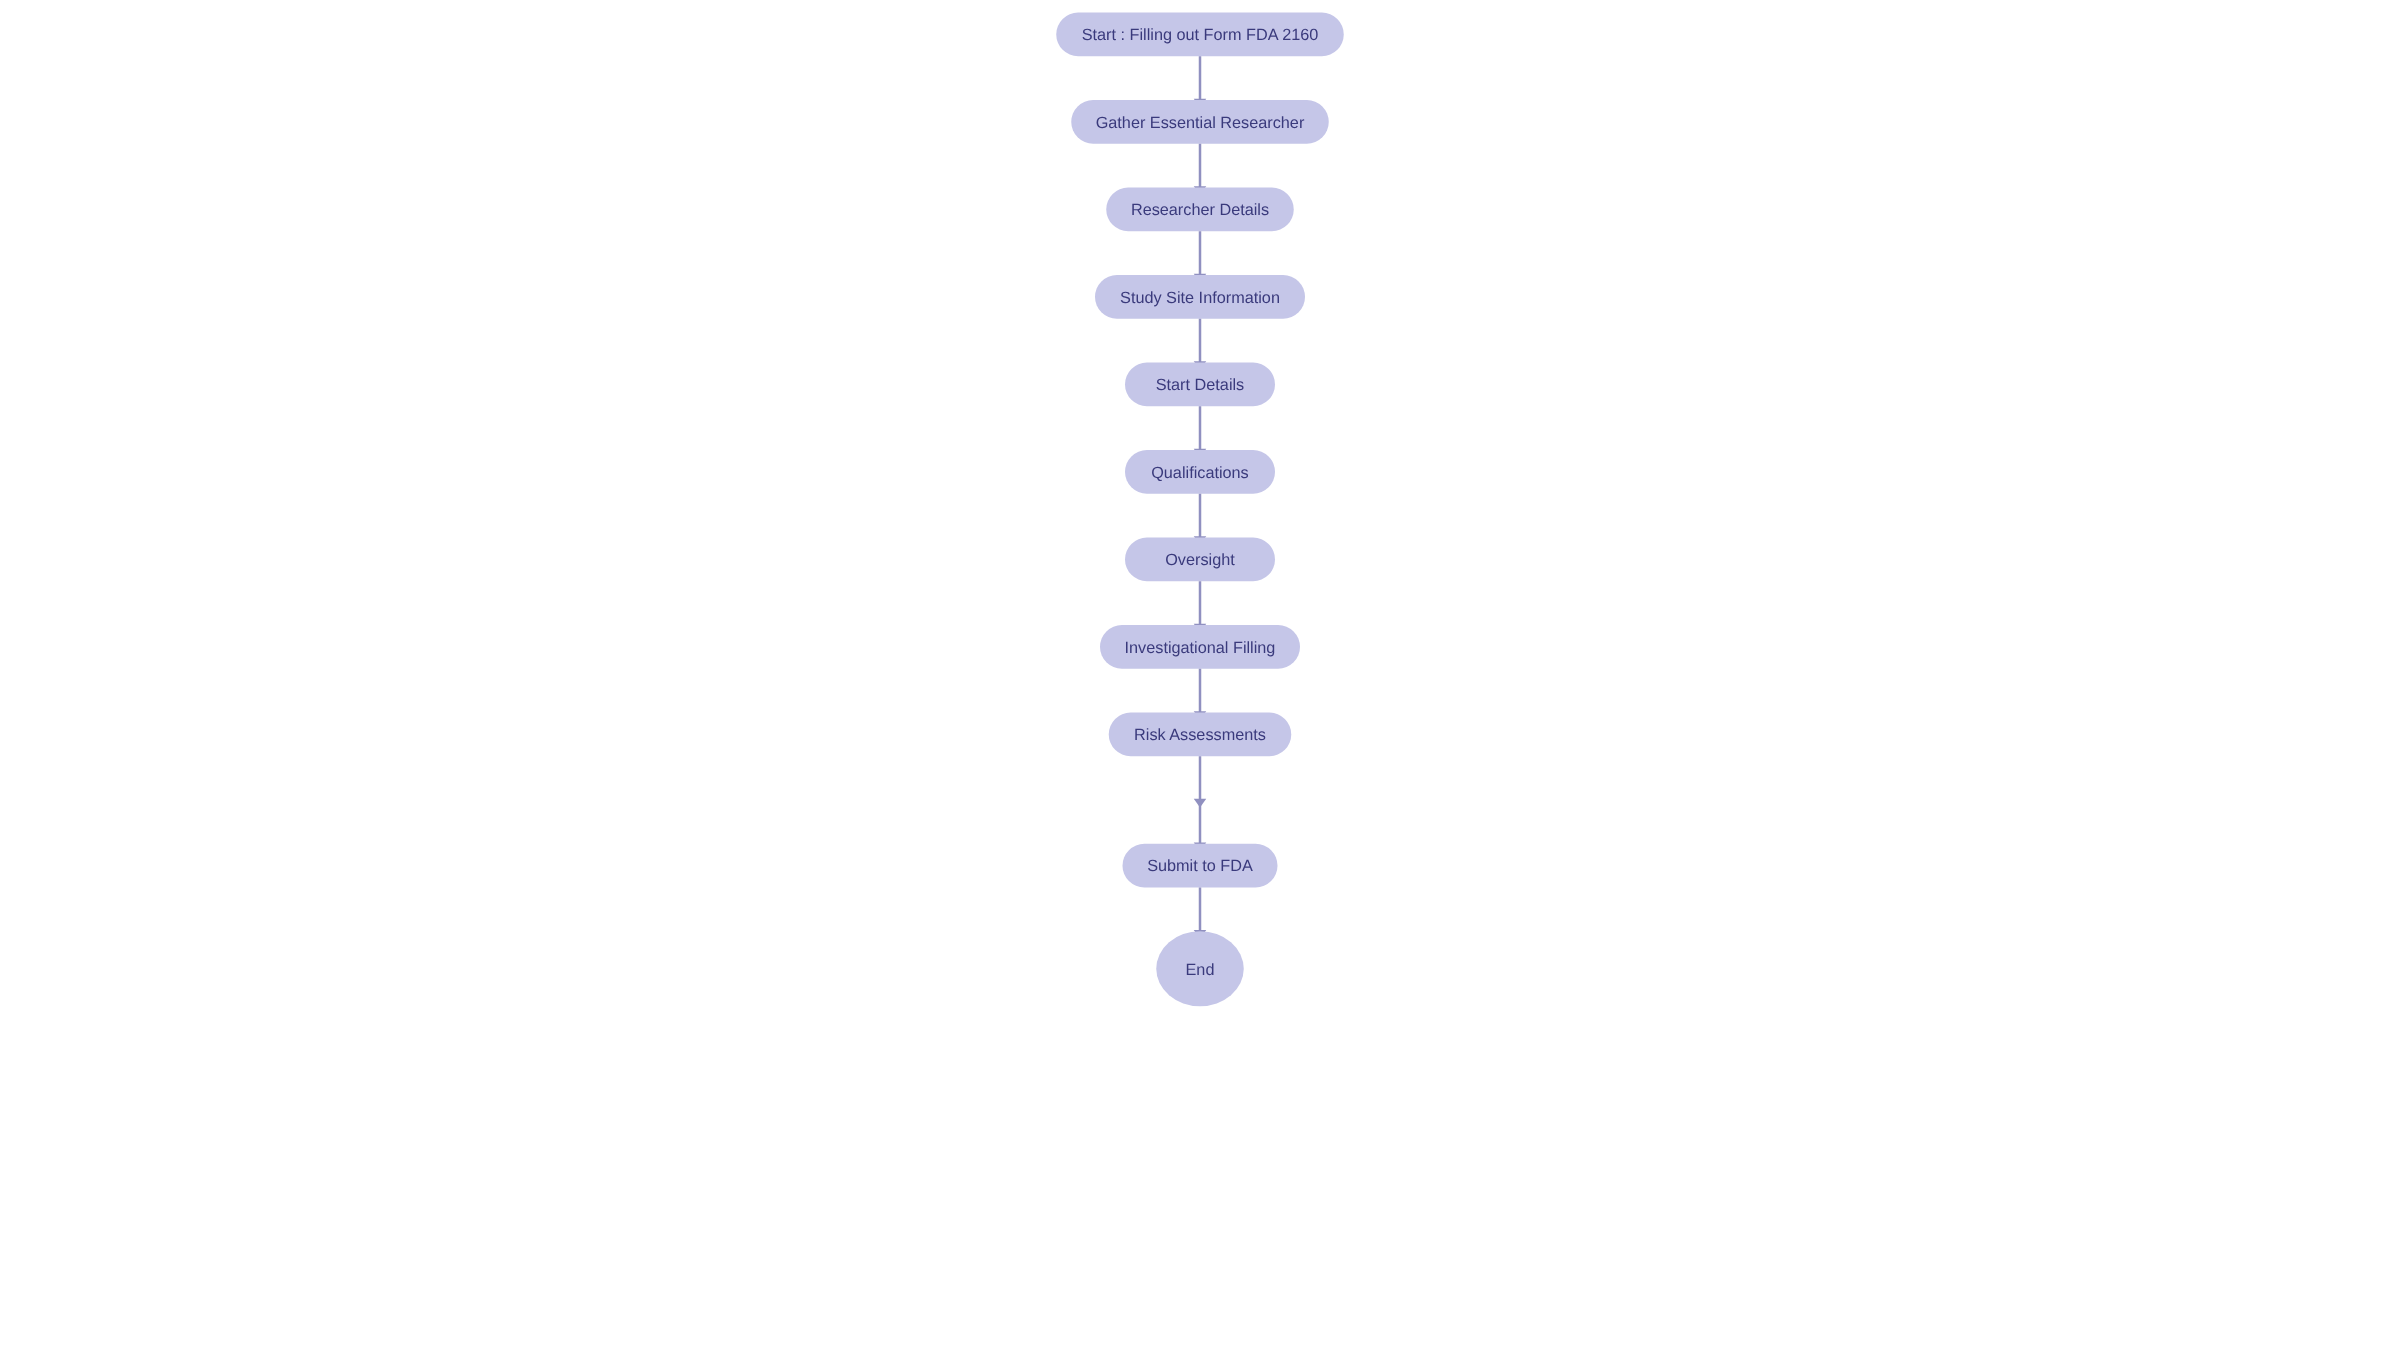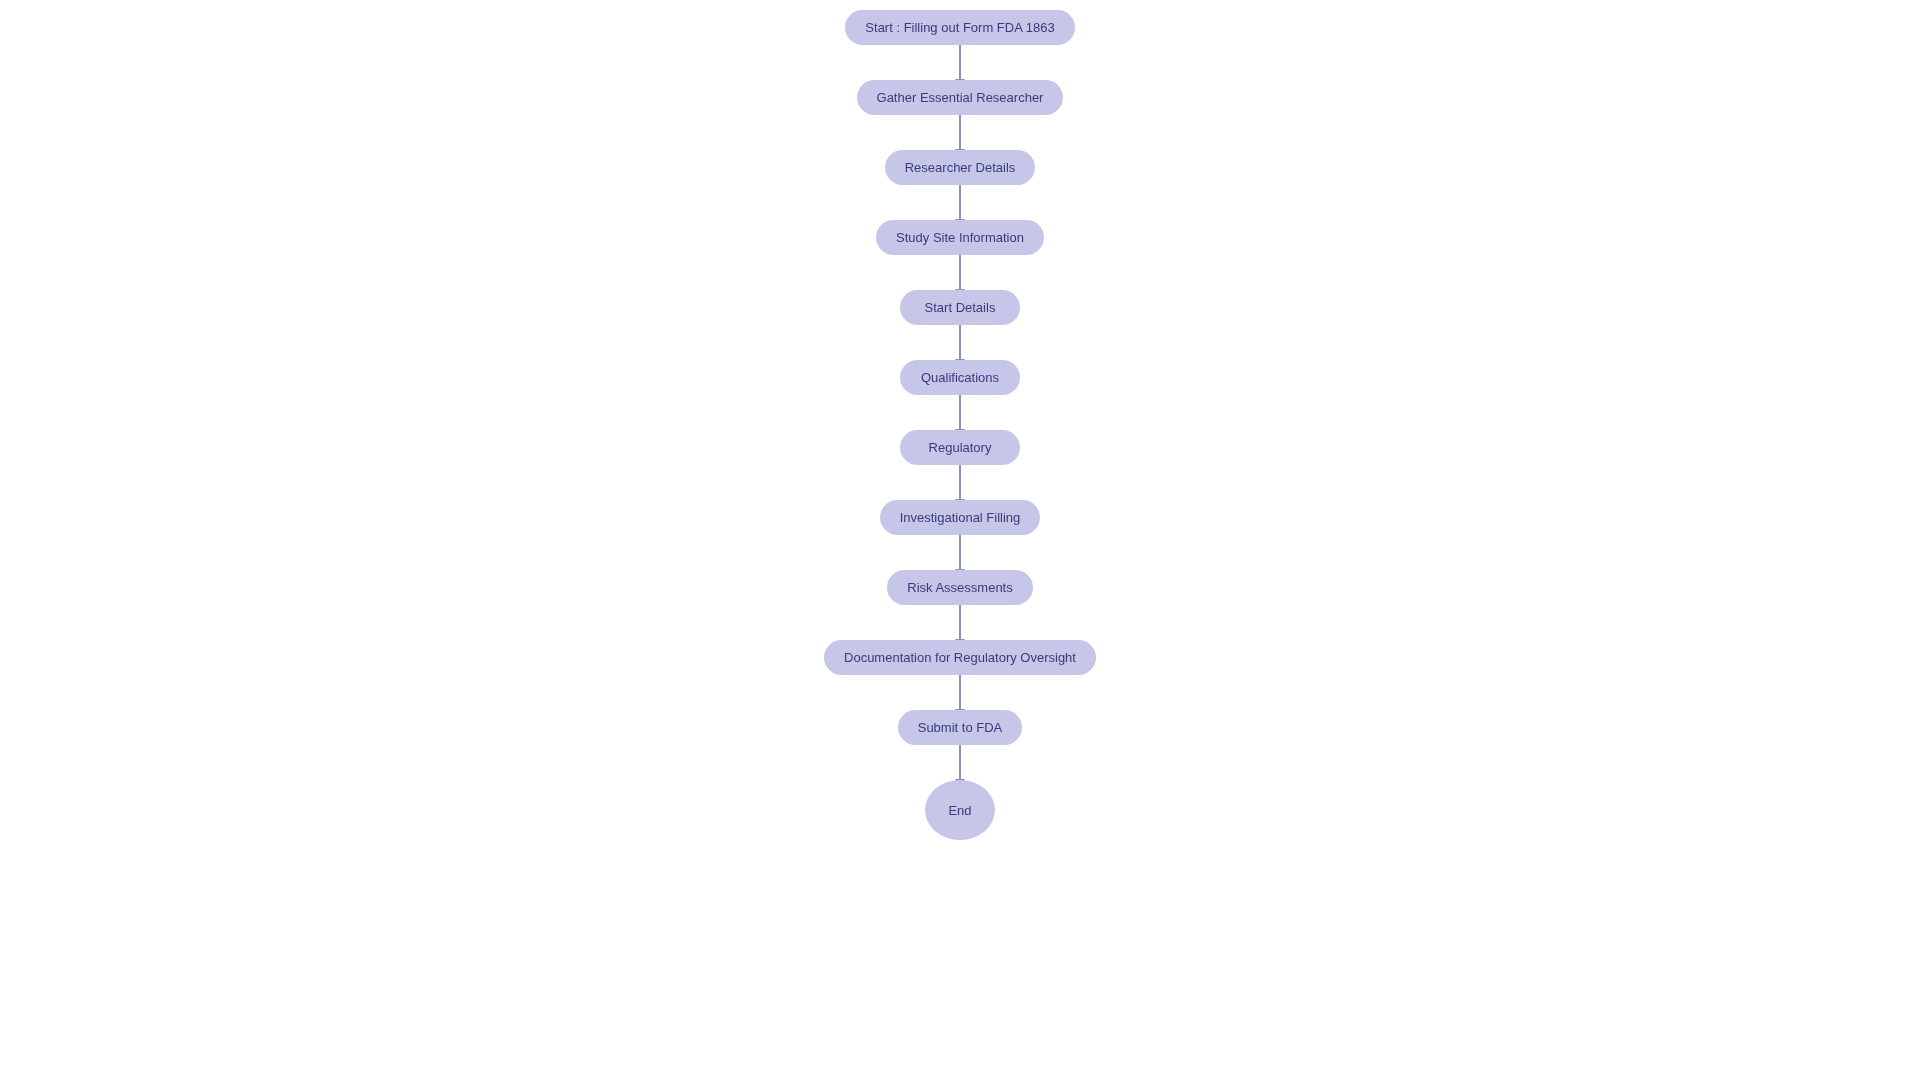--- a/index.html
+++ b/index.html
@@ -86,21 +86,21 @@
       border-top: 7px solid #9090c0;
     }
   </style>
 </head>
 <body>
 
 <div class="flowchart-container">
   <div class="flowchart">
 
     <div class="node node-start">
-      <span>Start : Filling out Form FDA 1863</span>
+      <span>Start : Filling out Form FDA 2160</span>
     </div>
 
     <div class="connector"></div>
 
     <div class="node">
       <span>Gather Essential Researcher</span>
     </div>
 
     <div class="connector"></div>
 
@@ -122,40 +122,37 @@
 
     <div class="connector"></div>
 
     <div class="node">
       <span>Qualifications</span>
     </div>
 
     <div class="connector"></div>
 
     <div class="node">
-      <span>Regulatory</span>
+      <span>Oversight</span>
     </div>
 
     <div class="connector"></div>
 
     <div class="node">
       <span>Investigational Filling</span>
     </div>
 
     <div class="connector"></div>
 
     <div class="node">
       <span>Risk Assessments</span>
     </div>
 
     <div class="connector"></div>
 
-    <div class="node node-wide">
-      <span>Documentation for Regulatory Oversight</span>
-    </div>
 
     <div class="connector"></div>
 
     <div class="node">
       <span>Submit to FDA</span>
     </div>
 
     <div class="connector"></div>
 
     <div class="node node-end">

